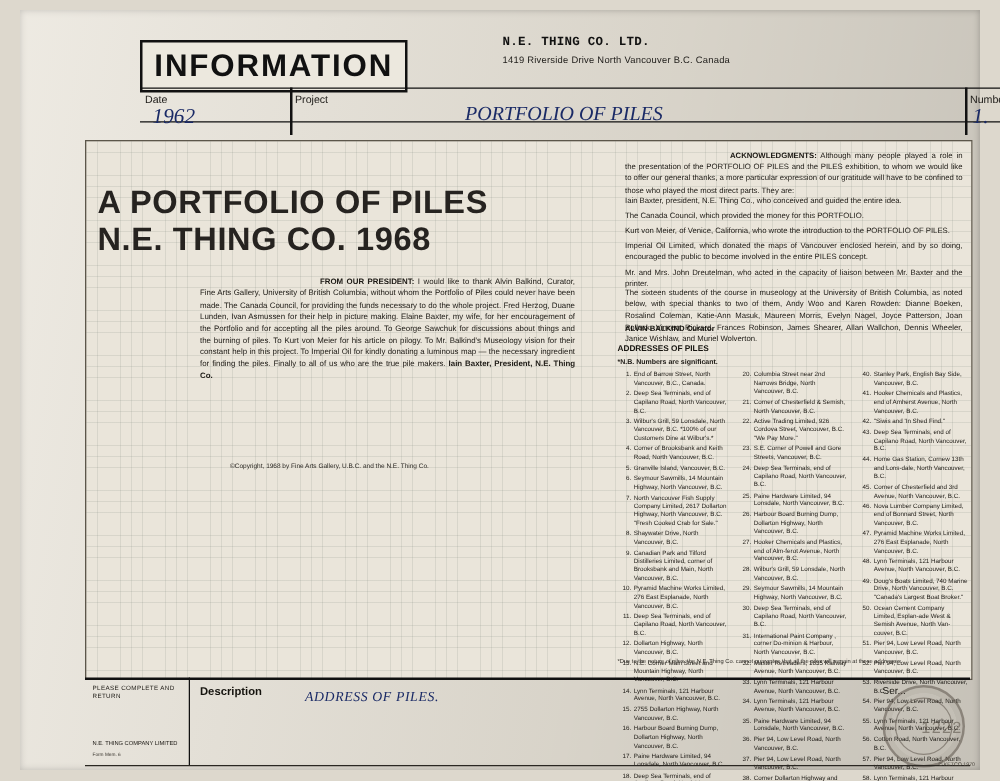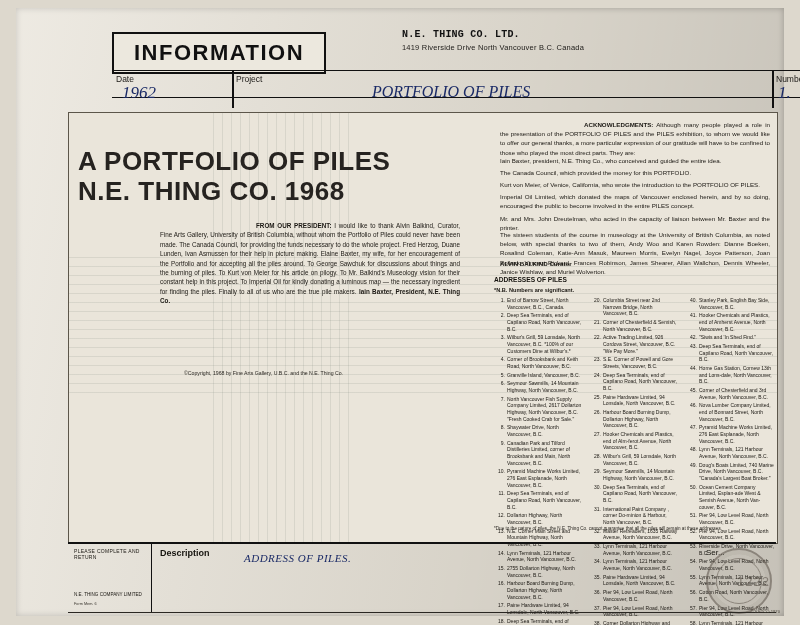--- a/index.html
+++ b/index.html
@@ -40,21 +40,21 @@
     position: absolute;
     left: 96px; top: 24px;
     width: 210px; height: 38px;
     border: 2px solid #111;
     background: #ece8de;
     display: flex; align-items: center; justify-content: center;
   }
   .info-box .lbl {
     font-family: "Liberation Sans", sans-serif;
     font-weight: bold;
-    font-size: 22px;
+    font-size: 25px;
     letter-spacing: 1.5px;
     color: #111;
   }
   .co-name {
     position: absolute;
     left: 386px; top: 21px;
     font-size: 10px;
     font-weight: bold;
     color: #111;
     letter-spacing: 0.2px;

